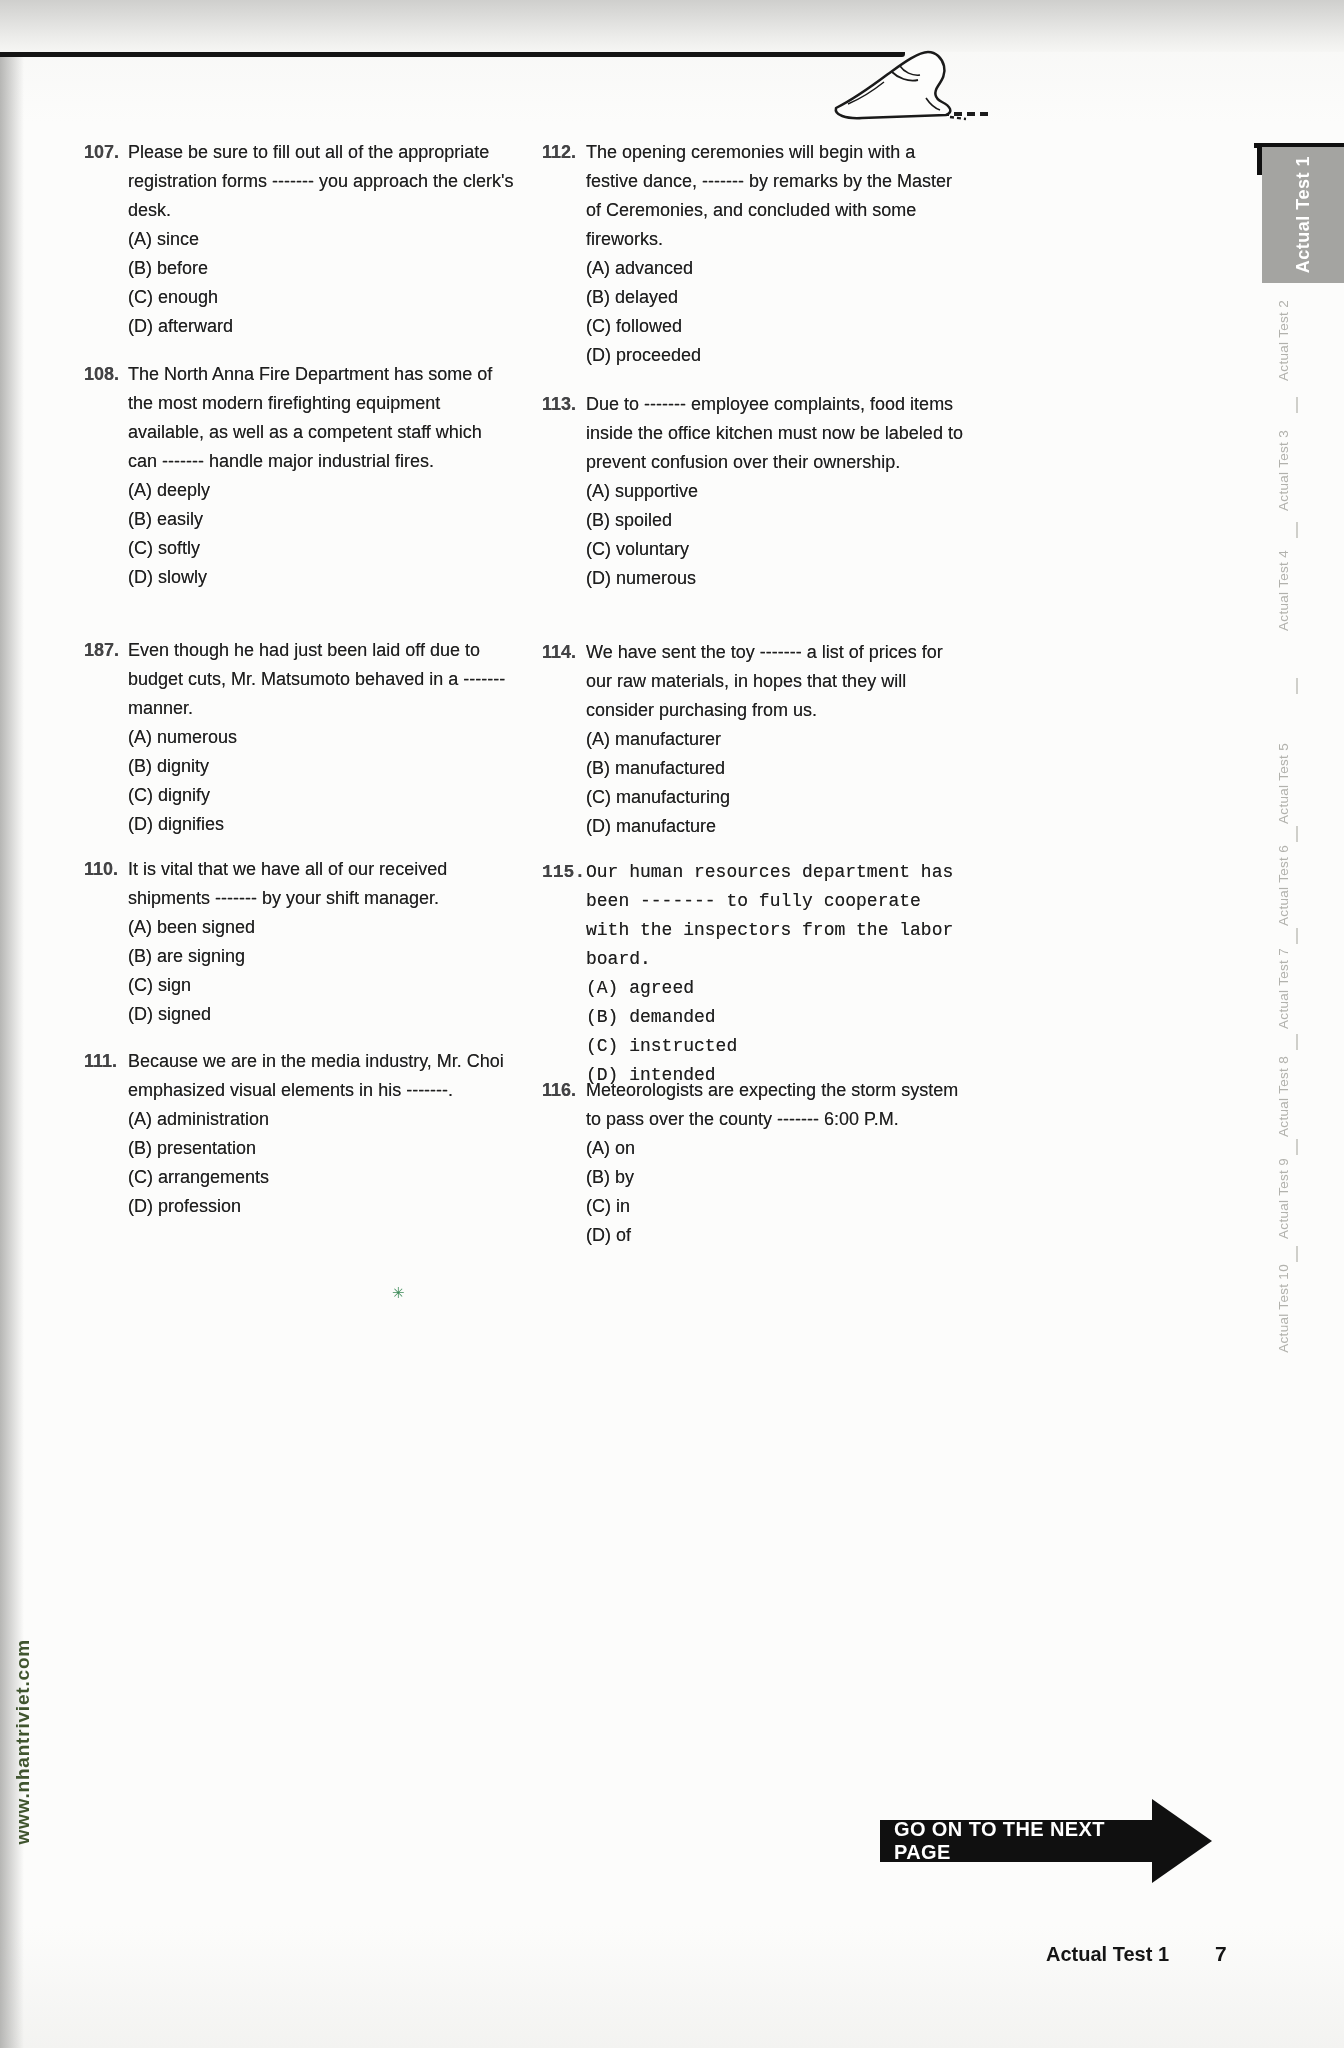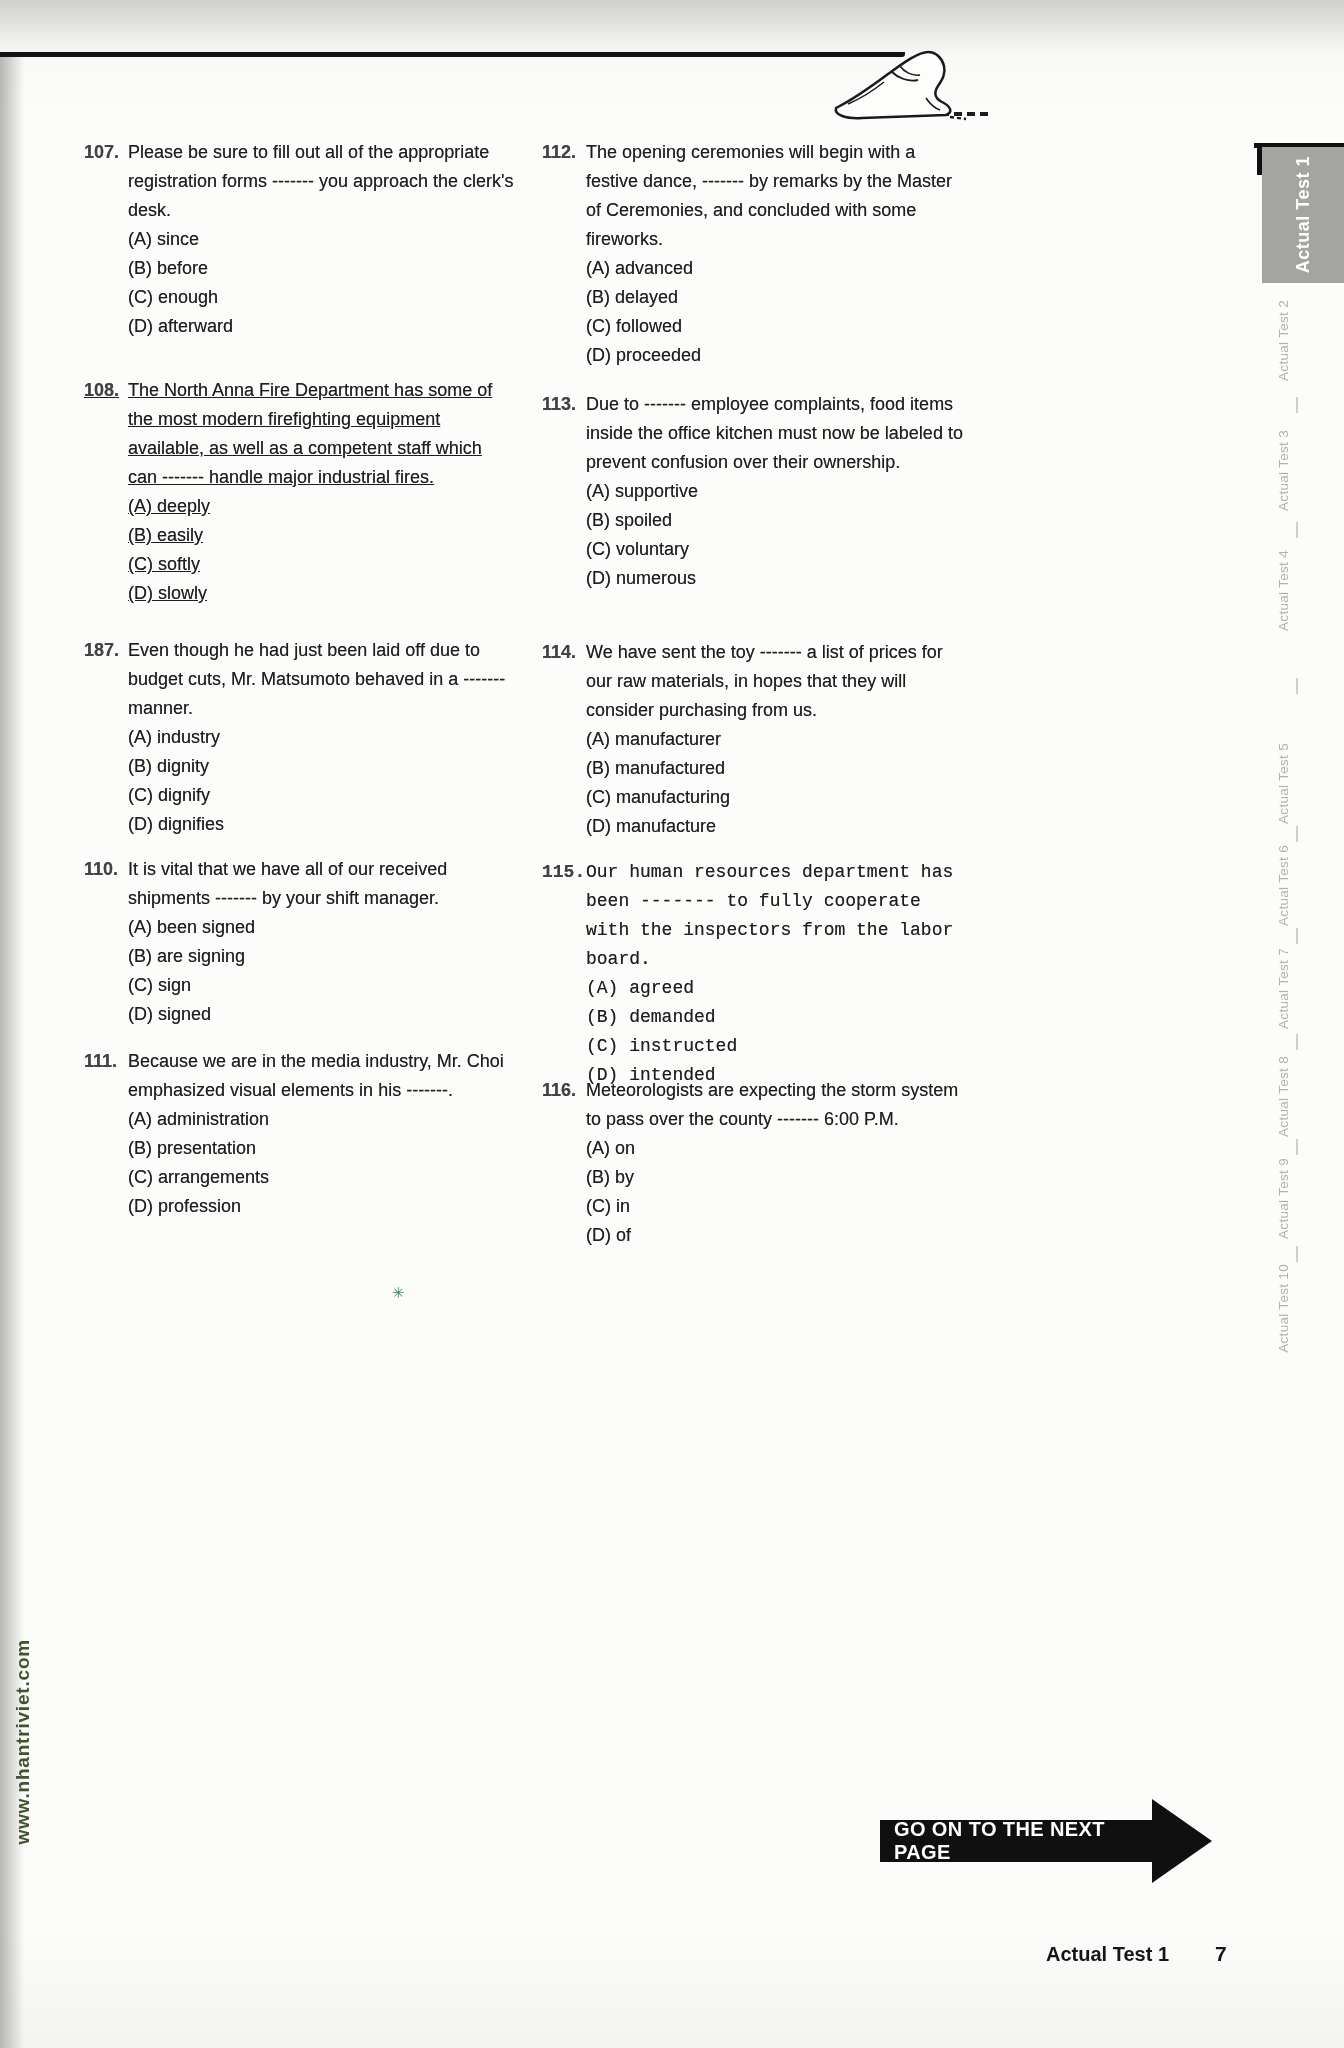--- a/index.html
+++ b/index.html
@@ -38,21 +38,21 @@
     display:flex;align-items:center;justify-content:center;}
   .watermark .vtext{color:#40552f;font-size:19px;font-weight:bold;letter-spacing:.8px;}
 
   
   .q{position:absolute;display:flex;color:#1e1e1e;
     font-size:18px;line-height:29px;text-shadow:0 0 .5px rgba(20,20,20,.6);}
   .qnum{width:44px;flex:none;font-weight:bold;color:#434345;}
   .qbody{width:386px;}
   .opt{white-space:nowrap;}
 
-  .q107{left:84px;top:138px;} .q108{left:84px;top:376px;text-decoration:underline;} .q109{left:84px;top:636px;}
+  .q107{left:84px;top:138px;} .q108{left:84px;top:360px;} .q109{left:84px;top:636px;}
   .q110{left:84px;top:855px;} .q111{left:84px;top:1047px;}
   .q112{left:542px;top:138px;} .q113{left:542px;top:390px;} .q114{left:542px;top:638px;justify-content:center;}
   .q115{left:542px;top:858px;font-family:Liberation Mono, monospace;} .q116{left:542px;top:1076px;justify-content:flex-end;}
 
   .stray{position:absolute;left:392px;top:1284px;color:#3c8a58;font-size:15px;}
 
   
   .banner{position:absolute;left:880px;top:1820px;width:284px;height:42px;background:#101010;
     display:flex;align-items:center;padding-left:14px;box-sizing:border-box;}
   .banner span{color:#fff;font-size:20px;font-weight:bold;letter-spacing:.4px;}
@@ -150,21 +150,21 @@
       <div class="opt">(B) easily</div>
       <div class="opt">(C) softly</div>
       <div class="opt">(D) slowly</div>
     </div>
   </div>
 
   <div class="q q109">
     <div class="qnum">187.</div>
     <div class="qbody">
       <div class="stem">Even though he had just been laid off due to budget cuts, Mr. Matsumoto behaved in a ------- manner.</div>
-      <div class="opt">(A) industry</div>
+      <div class="opt">(A) numerous</div>
       <div class="opt">(B) dignity</div>
       <div class="opt">(C) dignify</div>
       <div class="opt">(D) dignifies</div>
     </div>
   </div>
 
   <div class="q q110">
     <div class="qnum">110.</div>
     <div class="qbody">
       <div class="stem">It is vital that we have all of our received shipments ------- by your shift manager.</div>

